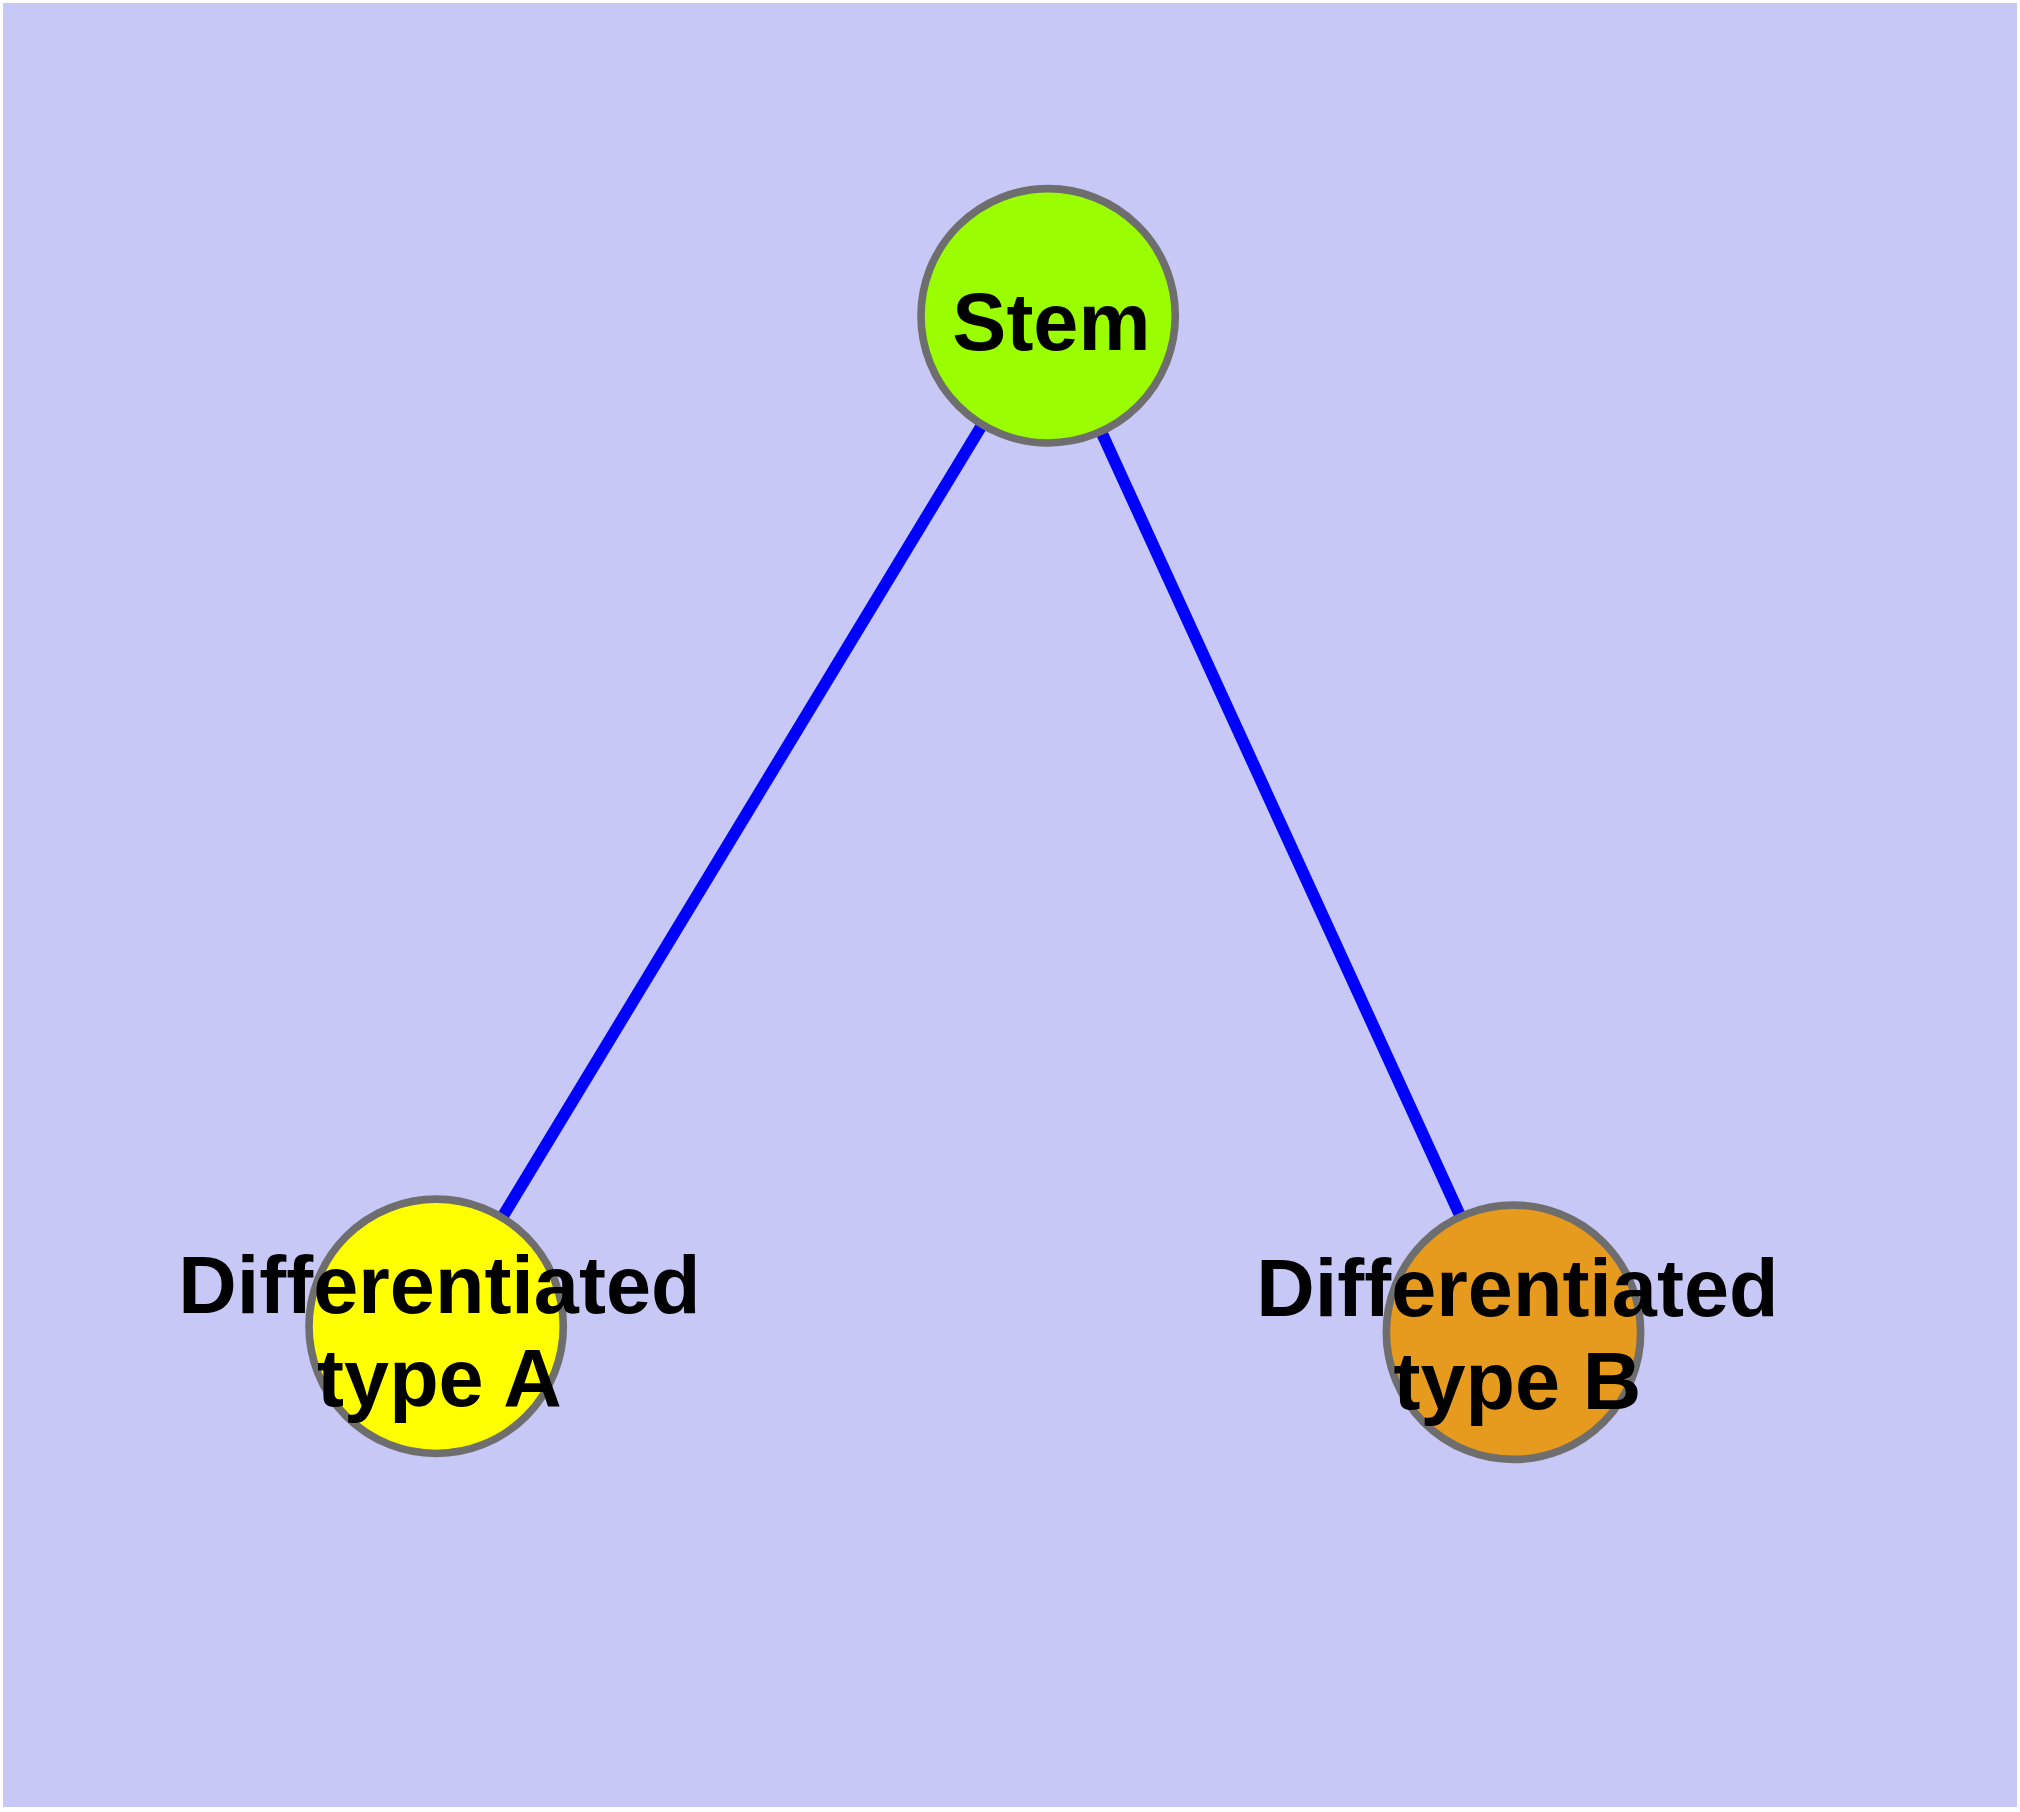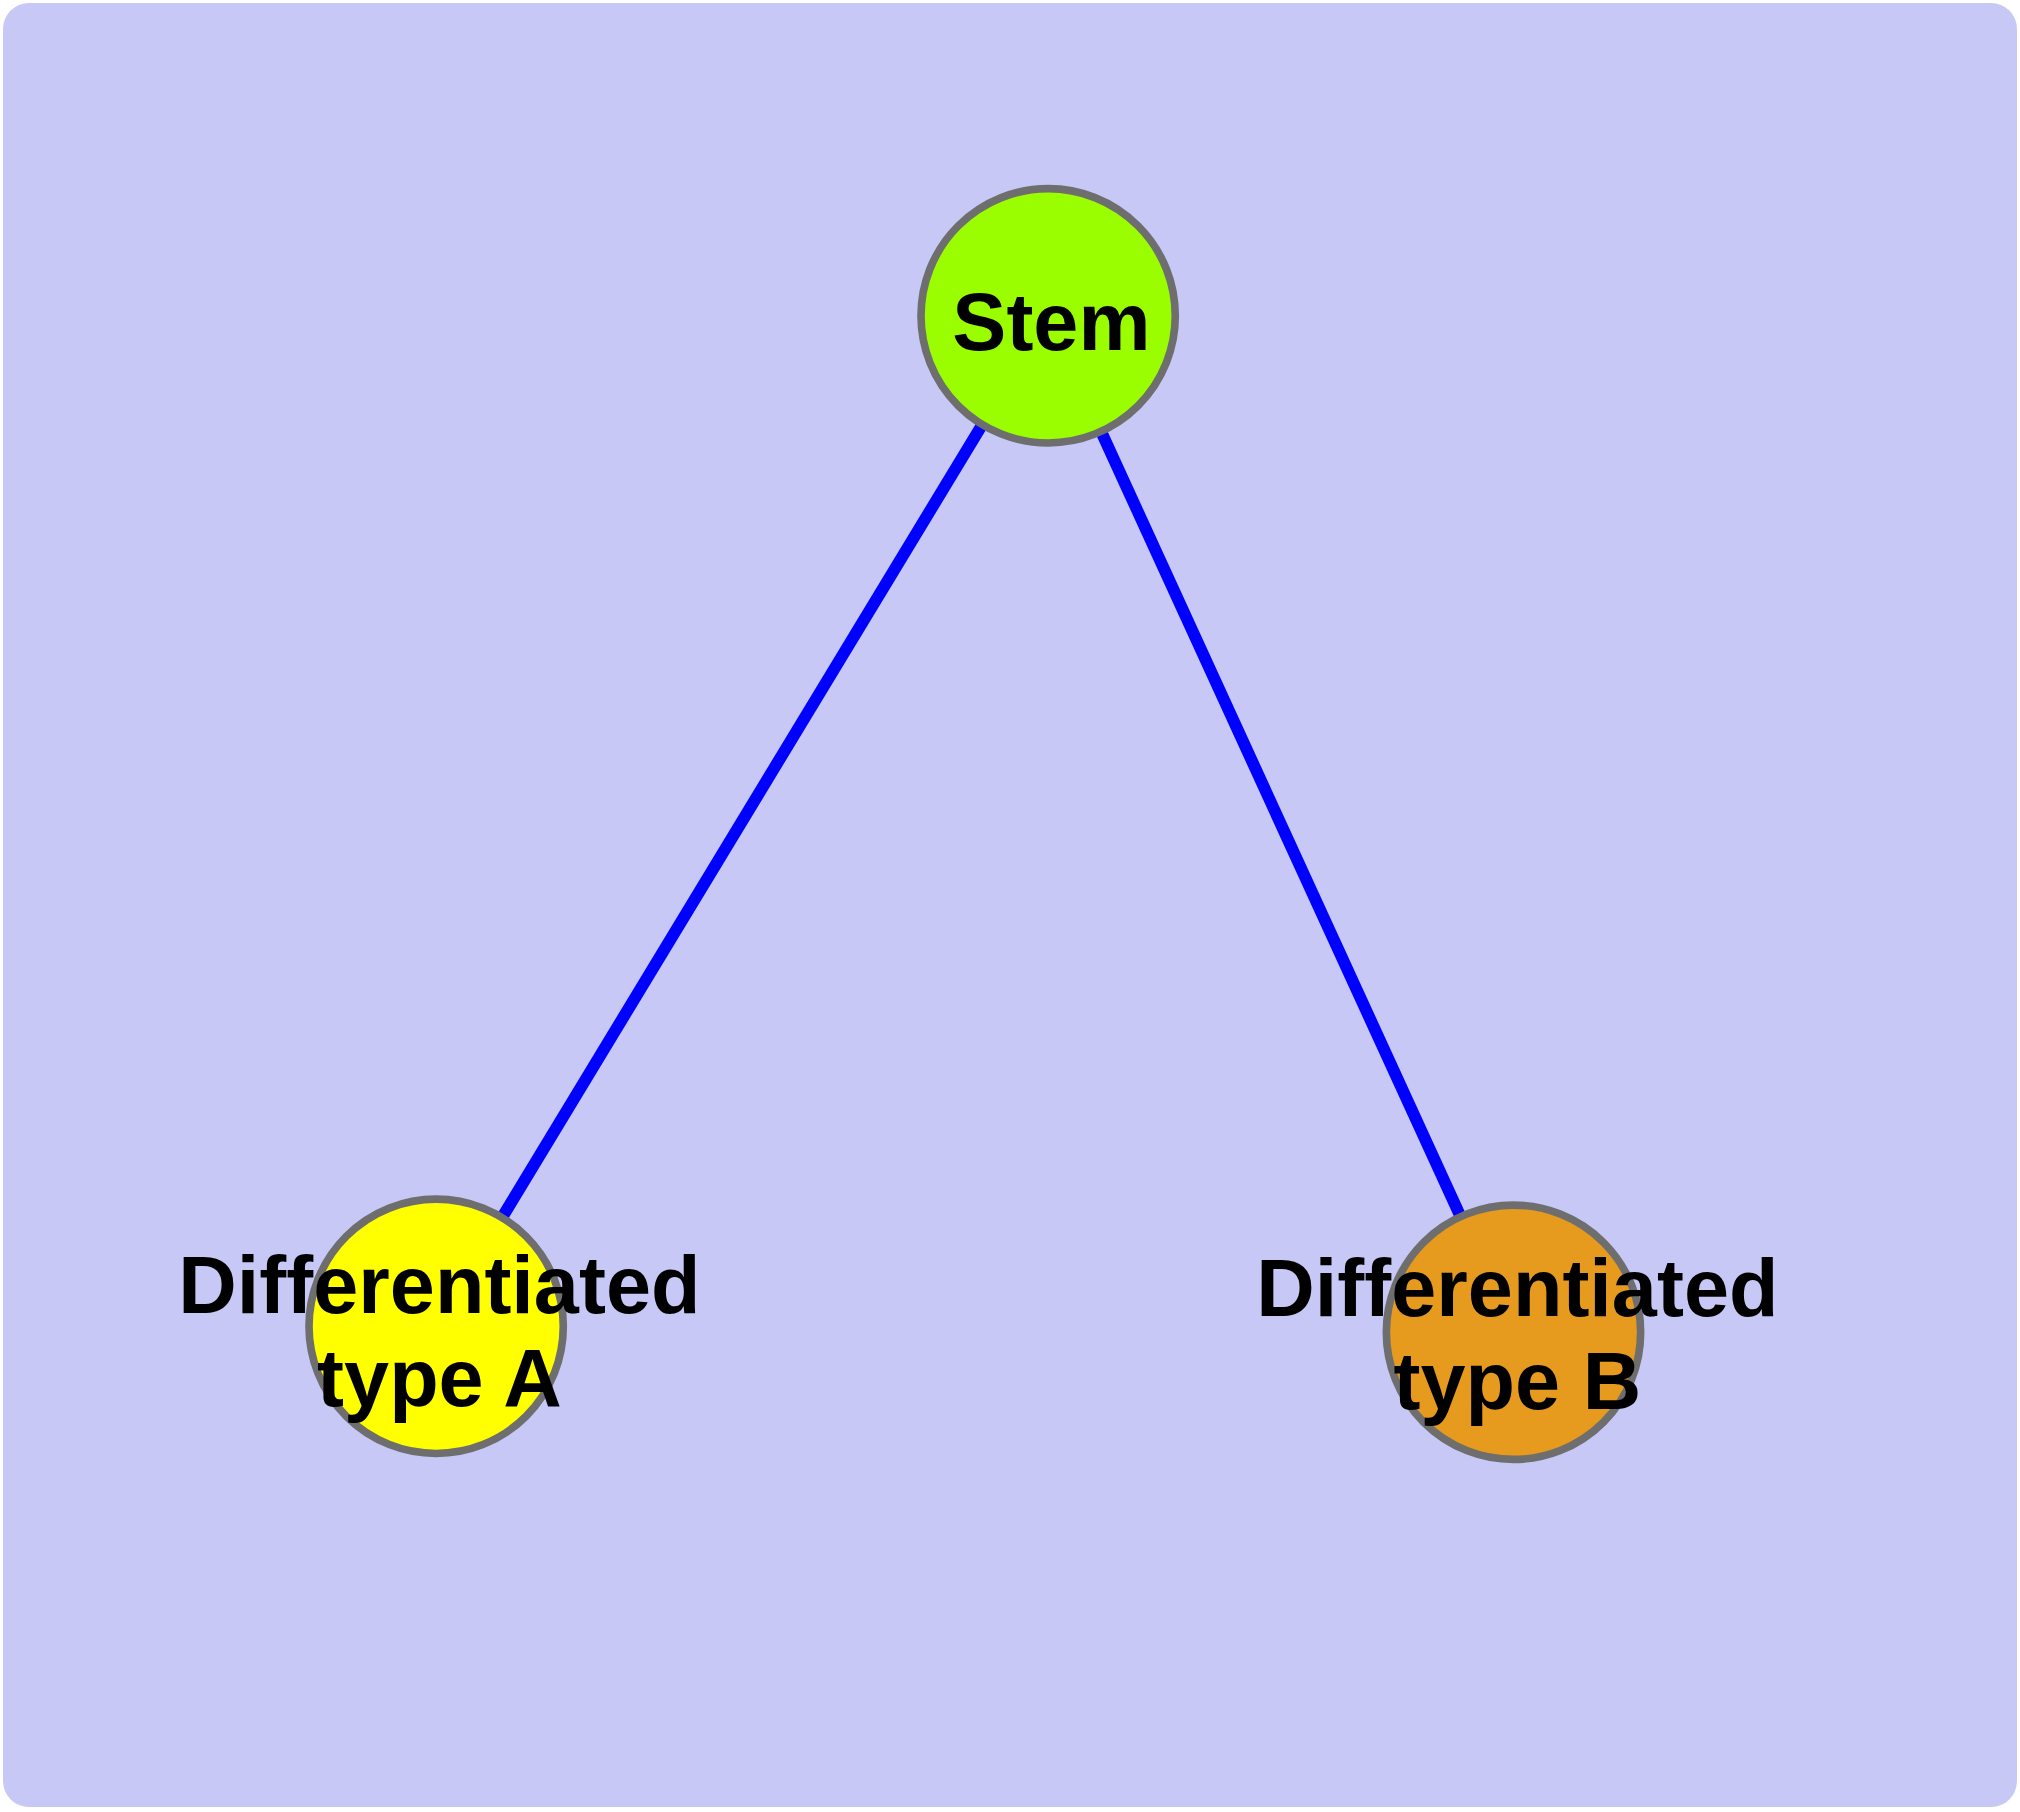--- a/index.html
+++ b/index.html
@@ -36,21 +36,21 @@
     color: #000000;
     letter-spacing: 0px;
   }
   .label-stem   { left: 1048px; top: 319px;  }
   .label-type-a { left: 436px;  top: 1329px; }
   .label-type-b { left: 1514px; top: 1332px; }
 </style>
 </head>
 <body>
 
-<div class="canvas" style="background-color: rgb(200, 200, 247); border-radius: 26px;">
+<div class="canvas" style="background-color: rgb(200, 200, 247);">
 
   <svg class="graph-svg" viewBox="0 0 2376 2128" preserveAspectRatio="none">
 
     <line x1="1233" y1="369" x2="511" y2="1561" stroke-width="14" stroke="#0000FF"></line>
     <line x1="1233" y1="369" x2="1782" y2="1568" stroke-width="14" stroke="#0000FF"></line>
 
     <circle cx="1233" cy="369" r="150" stroke="#6E6E6E" stroke-width="9" fill="#9AFE00"></circle>
     <circle cx="511" cy="1561" r="150" stroke="#6E6E6E" stroke-width="9" fill="#FFFF00"></circle>
     <circle cx="1782" cy="1568" r="150" stroke="#6E6E6E" stroke-width="9" fill="#E69A1E"></circle>
   </svg>

